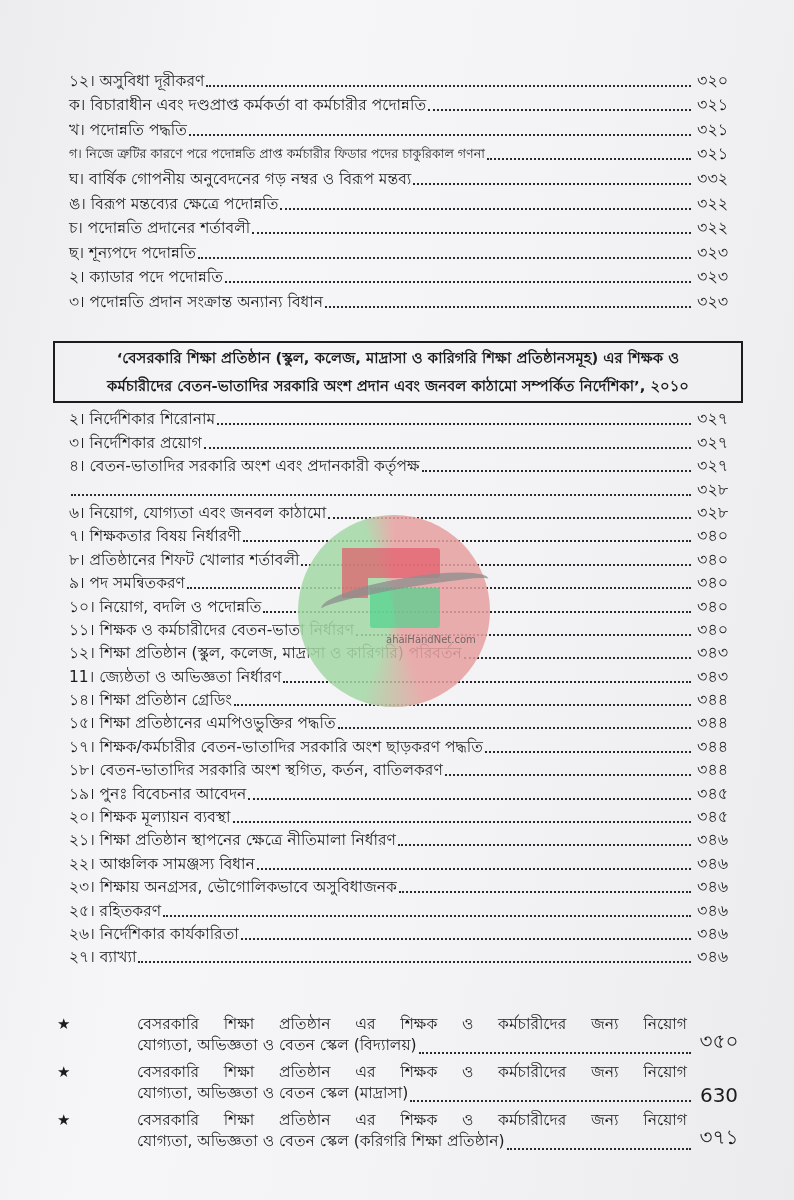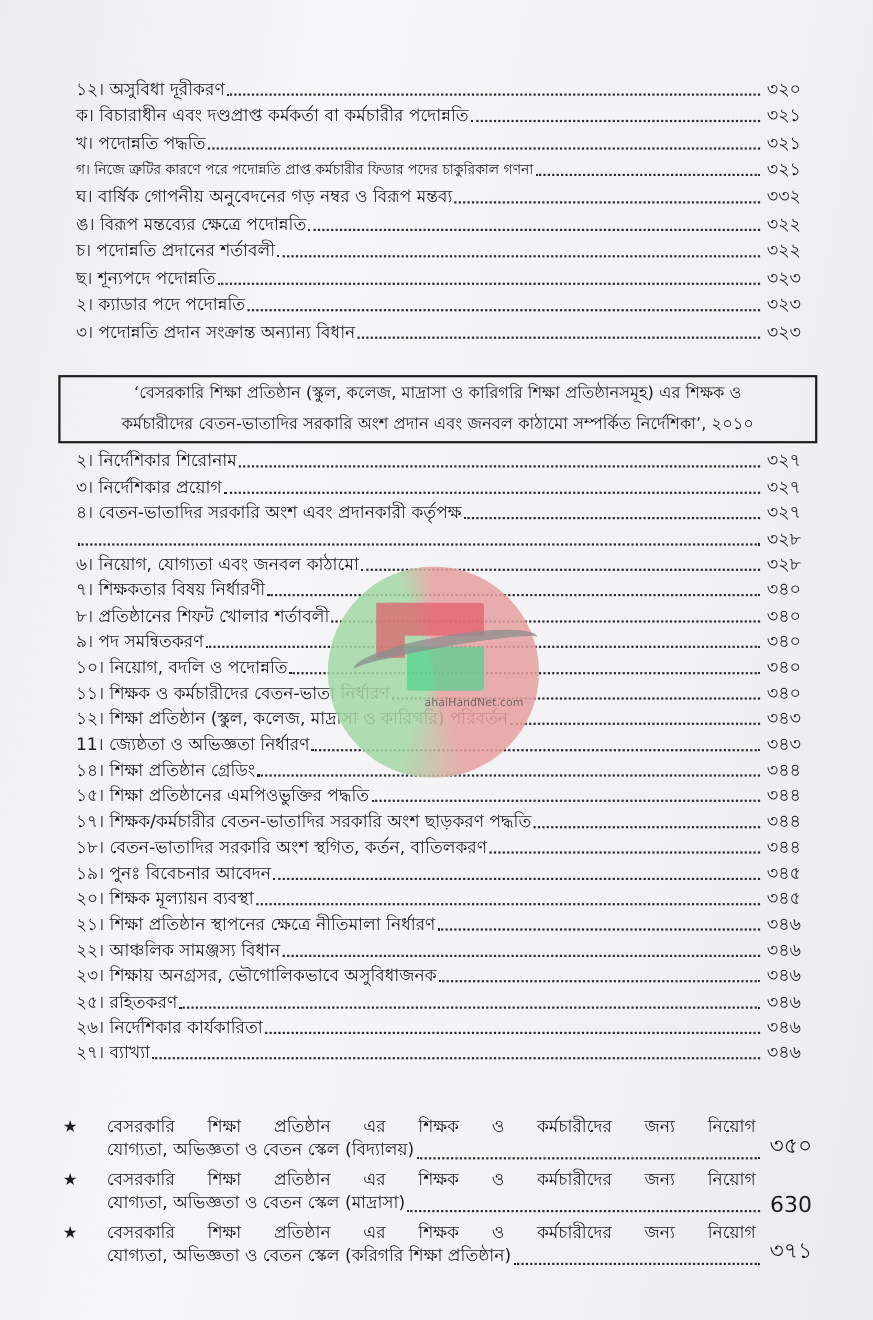--- a/index.html
+++ b/index.html
@@ -21,26 +21,26 @@
   .row .title.small { font-size:12.6px; }
   .row .dots {
     flex:1 1 auto; overflow:hidden; margin:0 6px 4px 2px; height:10px;
     border-bottom:2.4px dotted #2a2a2a;
   }
   .row .page-no { flex:0 0 auto; width:44px; text-align:left; font-size:16px; }
   .sec2 .row { height:23.4px; }
   .boxed {
     position:absolute; left:53px; top:341px; width:690px; height:62px;
     border:2px solid #1c1c1c; box-sizing:border-box;
-    text-align:center; font-size:14.8px; line-height:28px; padding-top:1px;
+    text-align:center; font-size:14.8px; line-height:28px; padding-top:1px;font-weight:bold;
   }
   .star-section { position:absolute; left:57px; top:1013px; width:684px; }
   .star-item { display:flex; margin-bottom:2px; }
   .star { width:40px; font-size:15px; line-height:23px; flex:0 0 auto; }
-  .star-body { flex:1 1 auto; }
+  .star-body { flex:1 1 auto;margin-left:40px; }
   .star-line1 { font-size:15.5px; line-height:23px; text-align:justify; text-align-last:justify; word-spacing:3px; padding-right:54px; }
   .star-line2 { display:flex; align-items:flex-end; height:23px; font-size:15.5px; white-space:nowrap; }
   .star-line2 .dots { flex:1 1 auto; margin:0 6px 5px 2px; height:10px; border-bottom:2.4px dotted #2a2a2a; }
   .star-line2 .page-no { width:44px; text-align:center; font-size:20px; }
   .watermark {
     position:absolute; left:298px; top:515px; width:190px; height:190px;
     border-radius:50%;
     border:1.5px solid transparent;
     background:
       linear-gradient(transparent, transparent) padding-box,

